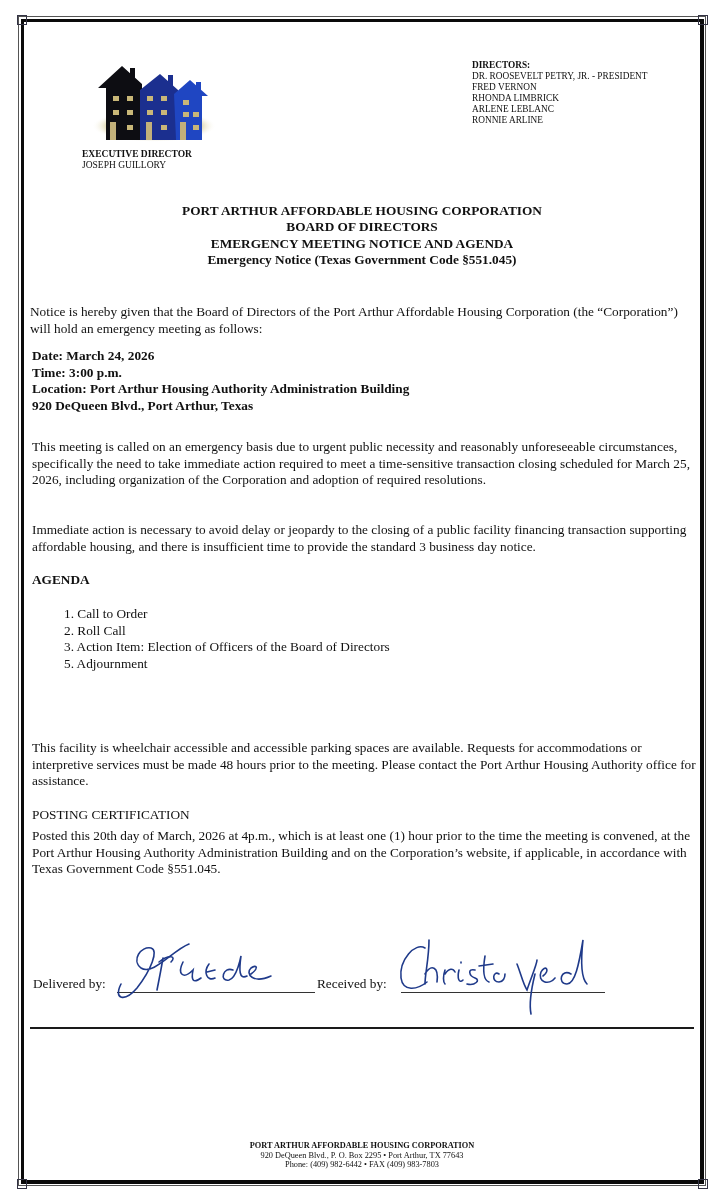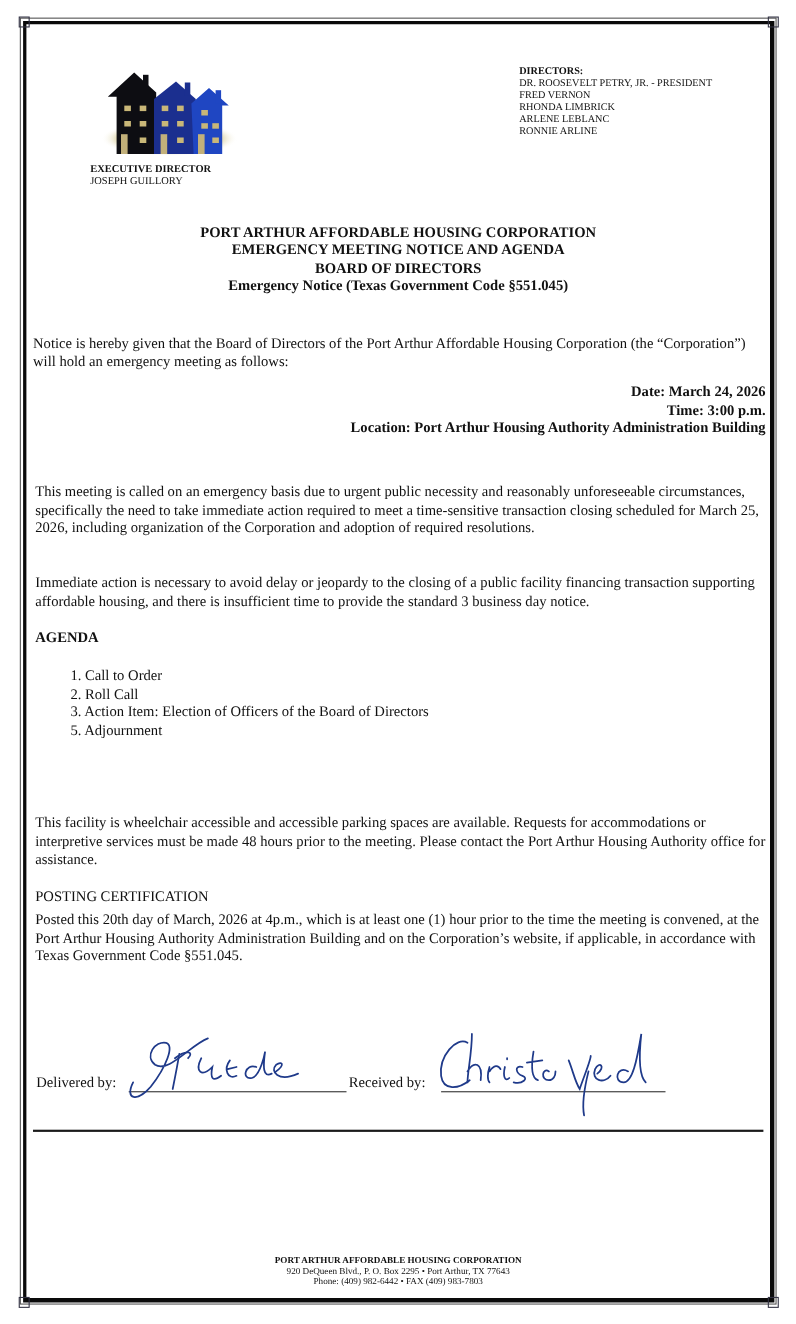--- a/index.html
+++ b/index.html
@@ -89,31 +89,32 @@
   <div class="t">DIRECTORS:</div>
   <div>DR. ROOSEVELT PETRY, JR. - PRESIDENT</div>
   <div>FRED VERNON</div>
   <div>RHONDA LIMBRICK</div>
   <div>ARLENE LEBLANC</div>
   <div>RONNIE ARLINE</div>
 </div>
 
 <div class="abs title">
   <div>PORT ARTHUR AFFORDABLE HOUSING CORPORATION</div>
+  <div>BOARD OF DIRECTORS</div>
   <div>EMERGENCY MEETING NOTICE AND AGENDA</div>
-  <div>BOARD OF DIRECTORS</div>
   <div>Emergency Notice (Texas Government Code §551.045)</div>
 </div>
 
 <div class="abs intro">Notice is hereby given that the Board of Directors of the Port Arthur Affordable Housing Corporation (the “Corporation”) will hold an emergency meeting as follows:</div>
 
-<div class="abs body-text bold" style="top:348px;text-align:right;">
+<div class="abs body-text bold" style="top:348px;">
   <div>Date: March 24, 2026</div>
   <div>Time: 3:00 p.m.</div>
   <div>Location: Port Arthur Housing Authority Administration Building</div>
+  <div>920 DeQueen Blvd., Port Arthur, Texas</div>
 </div>
 
 <div class="abs body-text" style="top:439px;">This meeting is called on an emergency basis due to urgent public necessity and reasonably unforeseeable circumstances, specifically the need to take immediate action required to meet a time-sensitive transaction closing scheduled for March 25, 2026, including organization of the Corporation and adoption of required resolutions.</div>
 
 <div class="abs body-text" style="top:522px;">Immediate action is necessary to avoid delay or jeopardy to the closing of a public facility financing transaction supporting affordable housing, and there is insufficient time to provide the standard 3 business day notice.</div>
 
 <div class="abs body-text bold" style="top:572px;">AGENDA</div>
 
 <div class="abs body-text" style="top:606px;margin-left:32px;">
   <div>1. Call to Order</div>

